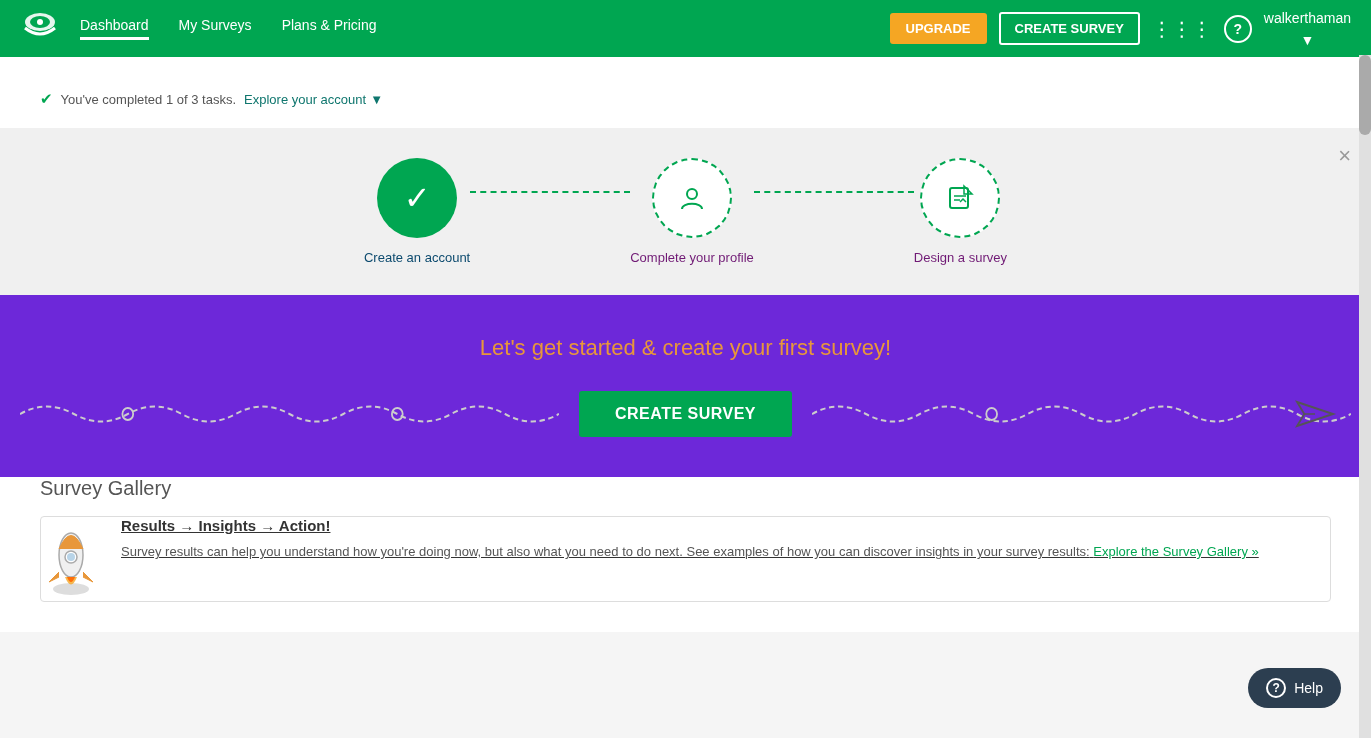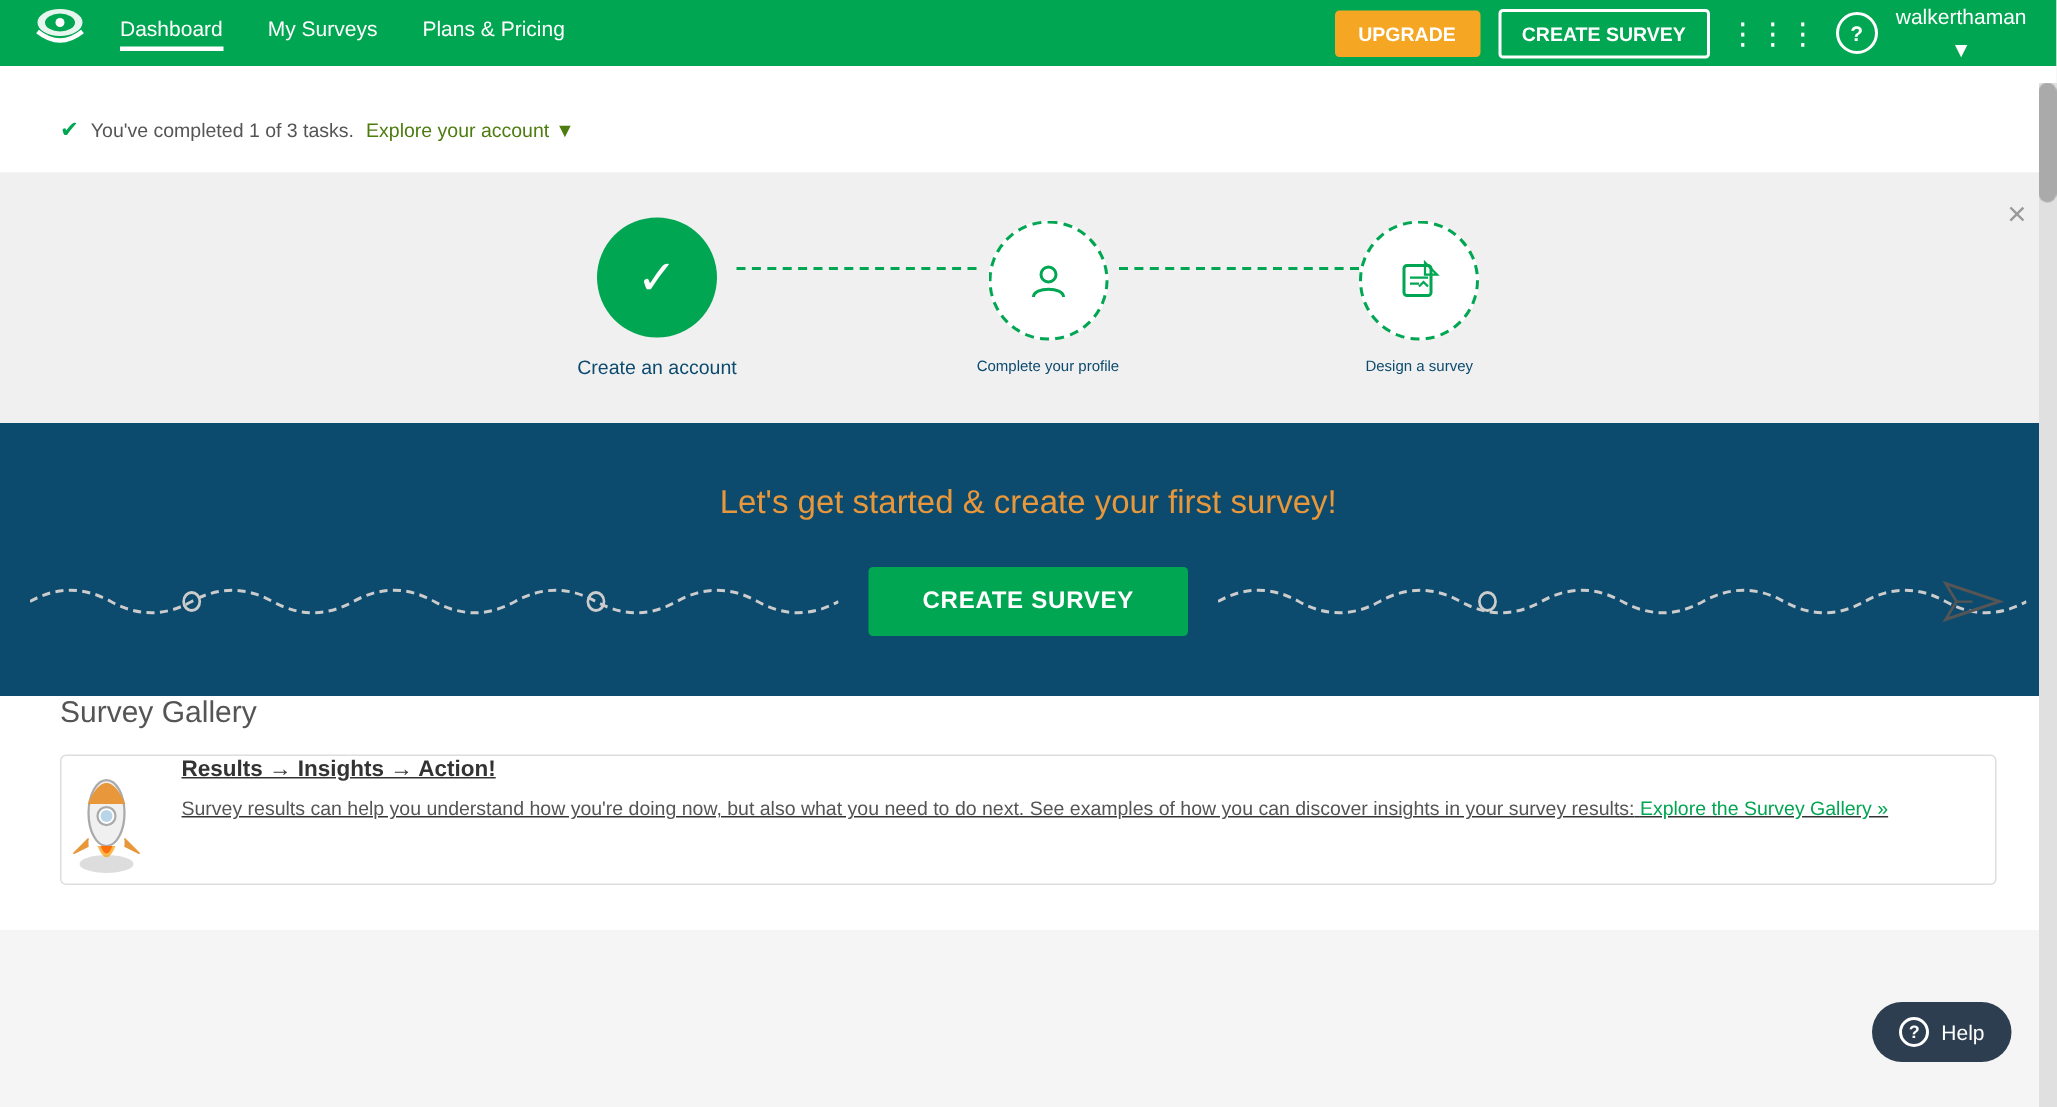--- a/index.html
+++ b/index.html
@@ -1,21 +1,21 @@
 <!DOCTYPE html>
 <html><head>
   <meta charset="utf-8">
   <style>
     * { margin: 0; padding: 0; box-sizing: border-box; }
     body { font-family: Arial, sans-serif; background: #f5f5f5; color: #333; width: 1371px; min-height: 738px; overflow-x: hidden; }
 
     
     nav {
       background: #00a651;
-      height: 44px;
+      height: 57px;
       display: flex;
       align-items: center;
       padding: 0 20px;
       position: relative;
     }
     .nav-logo {
       width: 40px;
       height: 40px;
       margin-right: 20px;
       display: flex; align-items: center; justify-content: center;
@@ -58,21 +58,21 @@
       color: #fff; font-size: 14px; font-weight: bold; cursor: pointer;
     }
     .nav-user { color: #fff; font-size: 14px; cursor: pointer; display: flex; align-items: center; gap: 6px; flex-direction: column; }
 
     
     .page-content { background: #fff; padding: 25px 40px 20px 40px; }
     .welcome-title { font-size: 26px; color: #333; font-weight: normal; }
     .welcome-title span { color: #00a651; font-weight: bold; }
     .tasks-bar { display: flex; align-items: center; gap: 8px; margin-top: 8px; font-size: 13px; color: #555; }
     .tasks-check { color: #00a651; font-size: 15px; }
-    .tasks-link { color: #4d7c0f; text-decoration: none; cursor: pointer; display: flex; align-items: flex-start; gap: 4px; }
+    .tasks-link { color: #0f766e; text-decoration: none; cursor: pointer; display: flex; align-items: flex-start; gap: 4px; }
 
     
     .progress-section {
       background: #f0f0f0;
       padding: 30px 40px;
       position: relative;
       display: flex;
       flex-direction: column;
       align-items: center;
     }
@@ -102,30 +102,30 @@
       color: #fff; font-size: 32px;
     }
     .step-circle-active {
       width: 80px; height: 80px; border-radius: 50%;
       border: 2px dashed #00a651;
       display: flex; align-items: center; justify-content: center;
       color: #00a651; font-size: 28px;
       background: #fff;
     }
     .step-label { margin-top: 12px; font-size: 13px; color: #0c4a6e; text-align: center; }
-    .step-label-active { margin-top: 12px; font-size: 10px; color: #0c4a6e; text-align: center; }
+    .step-label-active { margin-top: 12px; font-size: 13px; color: #701a75; text-align: center; }
     .step-connector {
       width: 160px;
       border-top: 2px dashed #00a651;
       margin-bottom: 40px;
     }
 
     
     .cta-section {
-      background: #0c4a6e;
+      background: #6d28d9;
       padding: 40px 20px;
       text-align: center;
       position: relative;
     }
     .cta-title {
       font-size: 22px;
       color: #e8973a;
       font-weight: normal;
       margin-bottom: 30px;
     }

